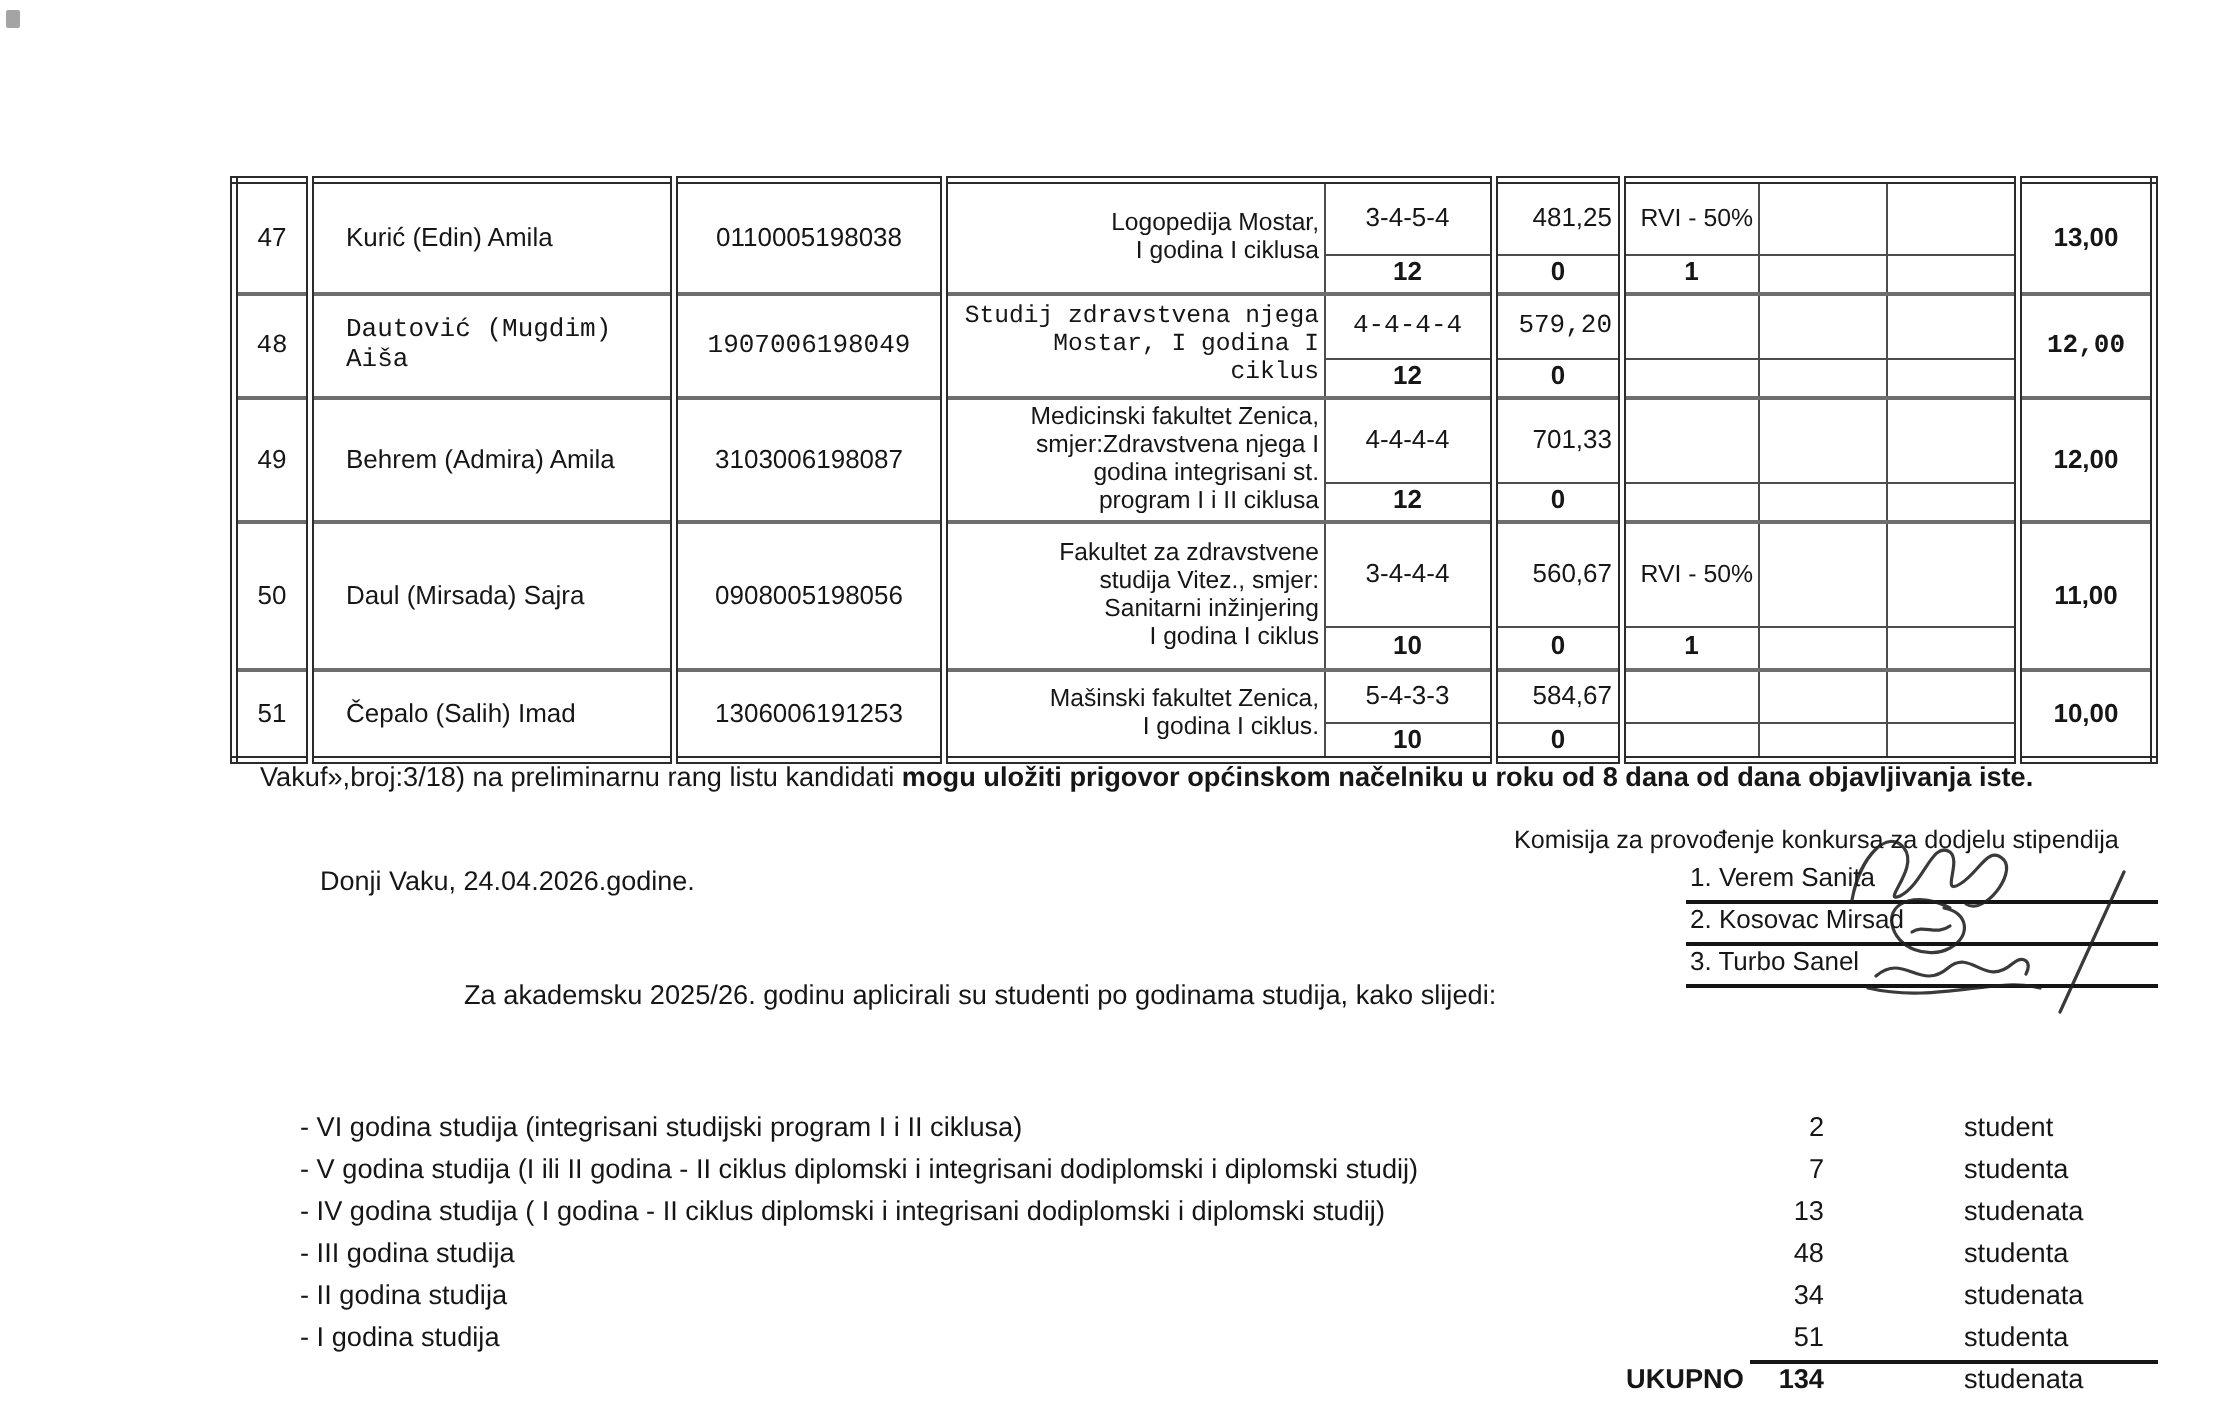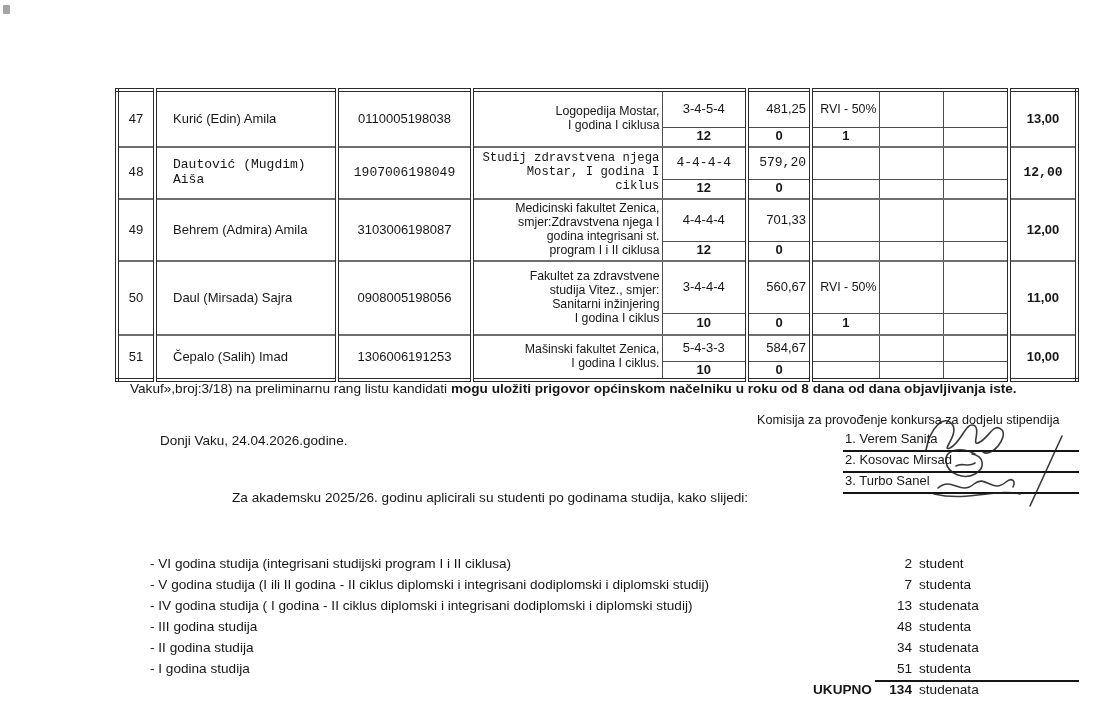--- a/index.html
+++ b/index.html
@@ -37,21 +37,21 @@
   .members{position:absolute;left:843px;top:431px;width:236px;}
   .member{height:19px;border-bottom:2px solid #141414;font-size:13px;padding-left:2px;}
   .date-line{position:absolute;left:160px;top:433px;font-size:13.5px;}
   .sig-svg{position:absolute;left:880px;top:408px;pointer-events:none;}
   
   .stats-intro{position:absolute;left:232px;top:490px;font-size:13.6px;}
   .stats{position:absolute;left:150px;top:527px;width:929px;font-size:13.6px;margin-top:29px;}
   .stats-row{position:relative;height:21px;}
   .stats-label{position:absolute;left:0;white-space:nowrap;}
   .stats-count{position:absolute;left:690px;width:72px;text-align:right;}
-  .stats-unit{position:absolute;left:769px;}
+  .stats-unit{position:absolute;left:832px;}
   .total-row .stats-count{font-weight:bold;}
   .total-label{position:absolute;left:663px;font-weight:bold;text-align:right;}
   .total-line{position:absolute;left:725px;right:0;top:-2px;height:0;border-top:2px solid #161616;}
   
   .scan-mark{position:absolute;left:3px;top:5px;width:7px;height:9px;background:#8d8d8d;border-radius:1px;opacity:.8;}
 </style>
 </head>
 <body>
 
 <div class="scan-mark"></div>

